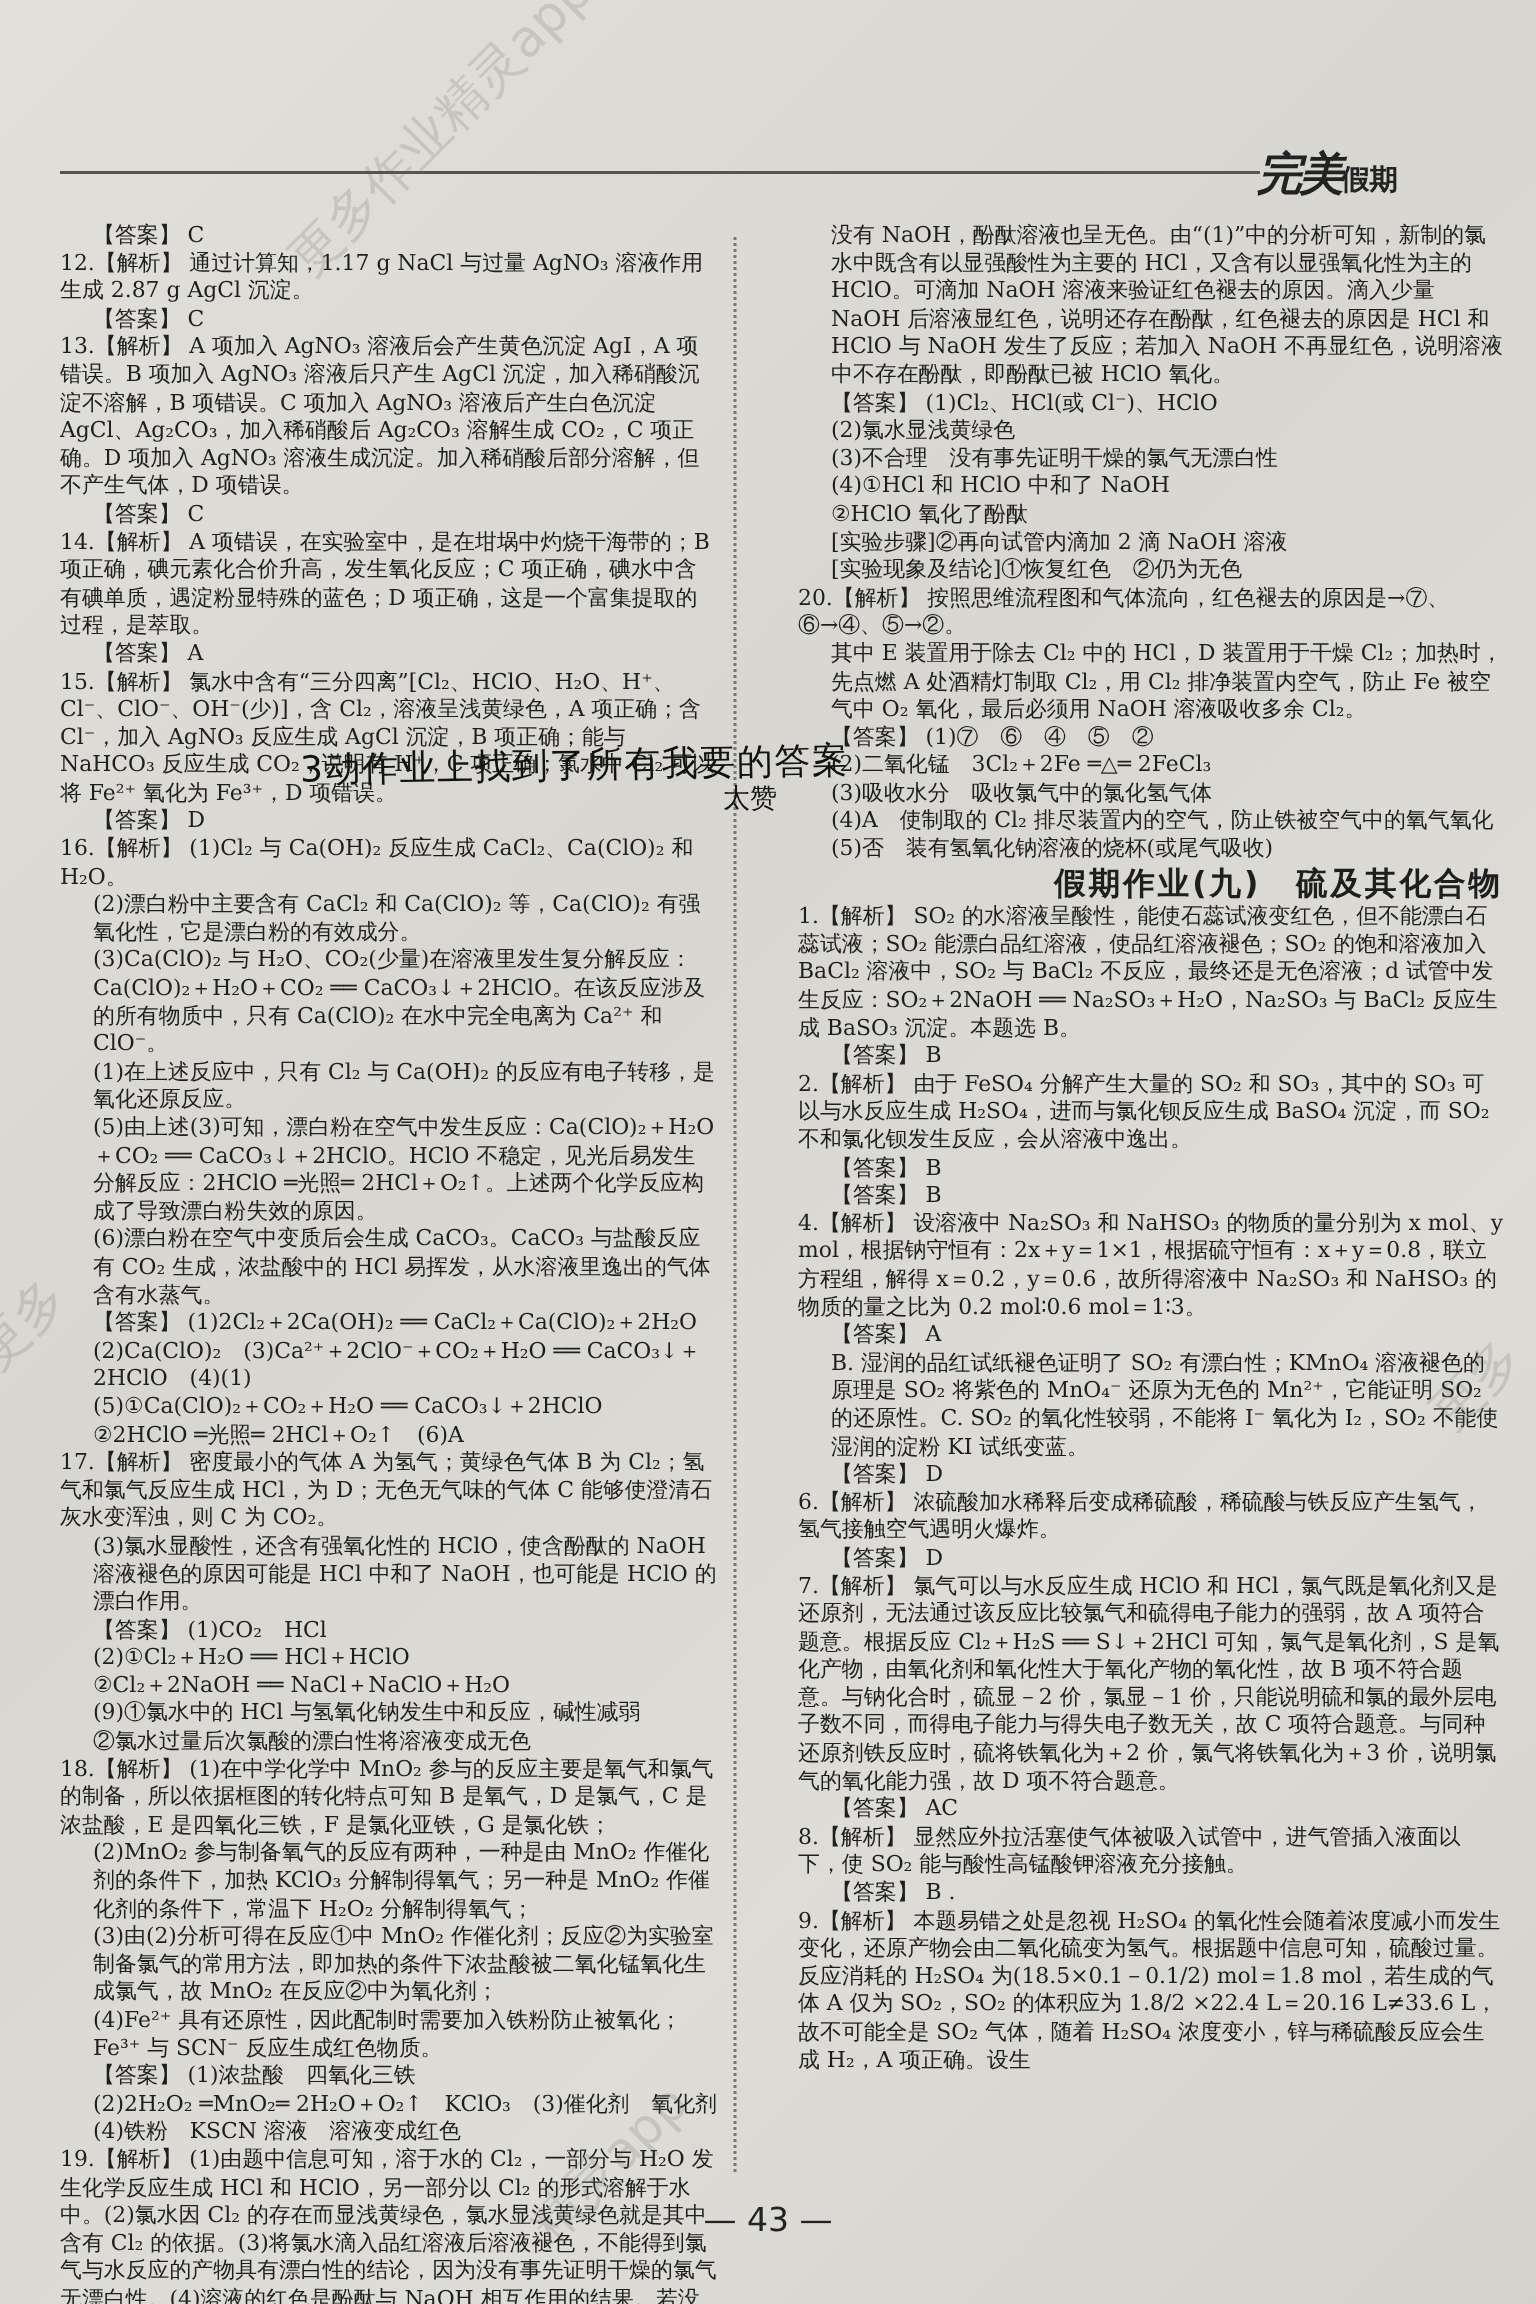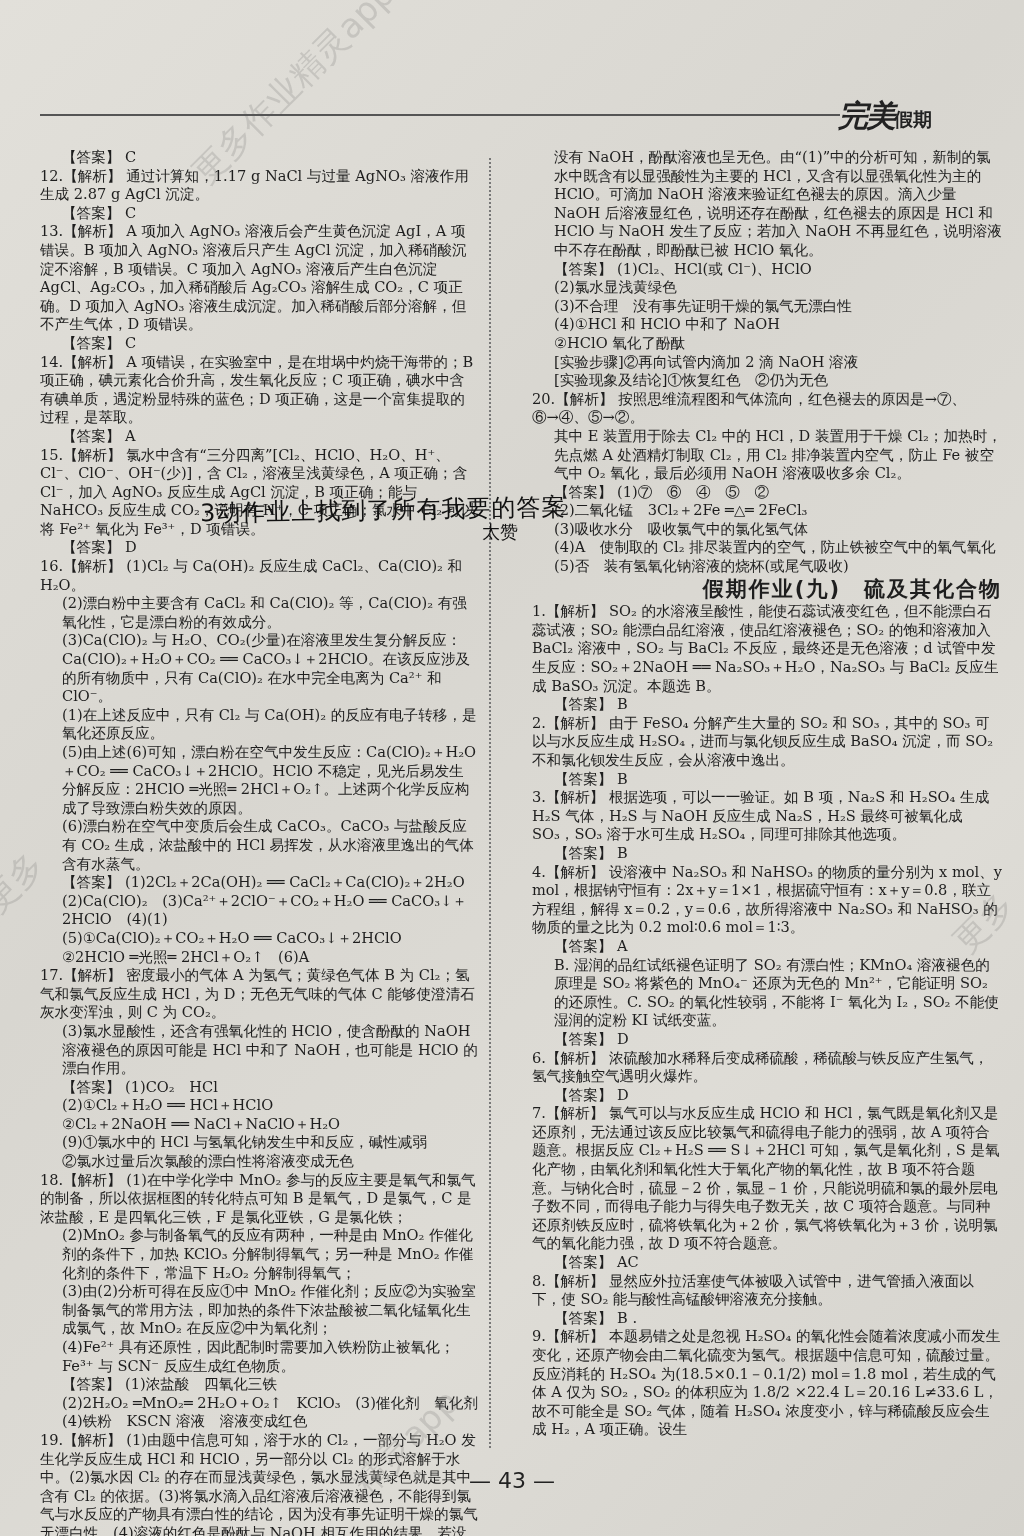--- a/index.html
+++ b/index.html
@@ -49,21 +49,21 @@
       <p class="p q"><span>13.</span><span>【解析】 A 项加入 AgNO₃ 溶液后会产生黄色沉淀 AgI，A 项错误。B 项加入 AgNO₃ 溶液后只产生 AgCl 沉淀，加入稀硝酸沉淀不溶解，B 项错误。C 项加入 AgNO₃ 溶液后产生白色沉淀 AgCl、Ag₂CO₃，加入稀硝酸后 Ag₂CO₃ 溶解生成 CO₂，C 项正确。D 项加入 AgNO₃ 溶液生成沉淀。加入稀硝酸后部分溶解，但不产生气体，D 项错误。</span></p>
       <p class="p ind">【答案】 C</p>
       <p class="p q"><span>14.</span><span>【解析】 A 项错误，在实验室中，是在坩埚中灼烧干海带的；B 项正确，碘元素化合价升高，发生氧化反应；C 项正确，碘水中含有碘单质，遇淀粉显特殊的蓝色；D 项正确，这是一个富集提取的过程，是萃取。</span></p>
       <p class="p ind">【答案】 A</p>
       <p class="p q"><span>15.</span><span>【解析】 氯水中含有“三分四离”[Cl₂、HClO、H₂O、H⁺、Cl⁻、ClO⁻、OH⁻(少)]，含 Cl₂，溶液呈浅黄绿色，A 项正确；含 Cl⁻，加入 AgNO₃ 反应生成 AgCl 沉淀，B 项正确；能与 NaHCO₃ 反应生成 CO₂，说明有 H⁺，C 项正确；氯水中 Cl₂ 可以将 Fe²⁺ 氧化为 Fe³⁺，D 项错误。</span></p>
       <p class="p ind">【答案】 D</p>
       <p class="p q"><span>16.</span><span>【解析】 (1)Cl₂ 与 Ca(OH)₂ 反应生成 CaCl₂、Ca(ClO)₂ 和 H₂O。</span></p>
       <p class="p ind">(2)漂白粉中主要含有 CaCl₂ 和 Ca(ClO)₂ 等，Ca(ClO)₂ 有强氧化性，它是漂白粉的有效成分。</p>
       <p class="p ind">(3)Ca(ClO)₂ 与 H₂O、CO₂(少量)在溶液里发生复分解反应：Ca(ClO)₂＋H₂O＋CO₂ ══ CaCO₃↓＋2HClO。在该反应涉及的所有物质中，只有 Ca(ClO)₂ 在水中完全电离为 Ca²⁺ 和 ClO⁻。</p>
       <p class="p ind">(1)在上述反应中，只有 Cl₂ 与 Ca(OH)₂ 的反应有电子转移，是氧化还原反应。</p>
-      <p class="p ind">(5)由上述(6)可知，漂白粉在空气中发生反应：Ca(ClO)₂＋H₂O＋CO₂ ══ CaCO₃↓＋2HClO。HClO 不稳定，见光后易发生分解反应：2HClO ═光照═ 2HCl＋O₂↑。上述两个化学反应构成了导致漂白粉失效的原因。</p>
+      <p class="p ind">(5)由上述(3)可知，漂白粉在空气中发生反应：Ca(ClO)₂＋H₂O＋CO₂ ══ CaCO₃↓＋2HClO。HClO 不稳定，见光后易发生分解反应：2HClO ═光照═ 2HCl＋O₂↑。上述两个化学反应构成了导致漂白粉失效的原因。</p>
       <p class="p ind">(6)漂白粉在空气中变质后会生成 CaCO₃。CaCO₃ 与盐酸反应有 CO₂ 生成，浓盐酸中的 HCl 易挥发，从水溶液里逸出的气体含有水蒸气。</p>
       <p class="p ind">【答案】 (1)2Cl₂＋2Ca(OH)₂ ══ CaCl₂＋Ca(ClO)₂＋2H₂O</p>
       <p class="p ind">(2)Ca(ClO)₂　(3)Ca²⁺＋2ClO⁻＋CO₂＋H₂O ══ CaCO₃↓＋2HClO　(4)(1)</p>
       <p class="p ind">(5)①Ca(ClO)₂＋CO₂＋H₂O ══ CaCO₃↓＋2HClO</p>
       <p class="p ind">②2HClO ═光照═ 2HCl＋O₂↑　(6)A</p>
       <p class="p q"><span>17.</span><span>【解析】 密度最小的气体 A 为氢气；黄绿色气体 B 为 Cl₂；氢气和氯气反应生成 HCl，为 D；无色无气味的气体 C 能够使澄清石灰水变浑浊，则 C 为 CO₂。</span></p>
       <p class="p ind">(3)氯水显酸性，还含有强氧化性的 HClO，使含酚酞的 NaOH 溶液褪色的原因可能是 HCl 中和了 NaOH，也可能是 HClO 的漂白作用。</p>
       <p class="p ind">【答案】 (1)CO₂　HCl</p>
       <p class="p ind">(2)①Cl₂＋H₂O ══ HCl＋HClO</p>
       <p class="p ind">②Cl₂＋2NaOH ══ NaCl＋NaClO＋H₂O</p>
@@ -91,21 +91,20 @@
       <p class="p ind">【答案】 (1)⑦　⑥　④　⑤　②</p>
       <p class="p ind">(2)二氧化锰　3Cl₂＋2Fe ═△═ 2FeCl₃</p>
       <p class="p ind">(3)吸收水分　吸收氯气中的氯化氢气体</p>
       <p class="p ind">(4)A　使制取的 Cl₂ 排尽装置内的空气，防止铁被空气中的氧气氧化</p>
       <p class="p ind">(5)否　装有氢氧化钠溶液的烧杯(或尾气吸收)</p>
       <p class="section-title">假期作业(九)　硫及其化合物</p>
       <p class="p q"><span>1.</span><span>【解析】 SO₂ 的水溶液呈酸性，能使石蕊试液变红色，但不能漂白石蕊试液；SO₂ 能漂白品红溶液，使品红溶液褪色；SO₂ 的饱和溶液加入 BaCl₂ 溶液中，SO₂ 与 BaCl₂ 不反应，最终还是无色溶液；d 试管中发生反应：SO₂＋2NaOH ══ Na₂SO₃＋H₂O，Na₂SO₃ 与 BaCl₂ 反应生成 BaSO₃ 沉淀。本题选 B。</span></p>
       <p class="p ind">【答案】 B</p>
       <p class="p q"><span>2.</span><span>【解析】 由于 FeSO₄ 分解产生大量的 SO₂ 和 SO₃，其中的 SO₃ 可以与水反应生成 H₂SO₄，进而与氯化钡反应生成 BaSO₄ 沉淀，而 SO₂ 不和氯化钡发生反应，会从溶液中逸出。</span></p>
       <p class="p ind">【答案】 B</p>
-      <p class="p q"><span>3.</span><span>【解析】 根据选项，可以一一验证。如 B 项，Na₂S 和 H₂SO₄ 生成 H₂S 气体，H₂S 与 NaOH 反应生成 Na₂S，H₂S 最终可被氧化成 SO₃，SO₃ 溶于水可生成 H₂SO₄，同理可排除其他选项。</span></p>
       <p class="p ind">【答案】 B</p>
       <p class="p q"><span>4.</span><span>【解析】 设溶液中 Na₂SO₃ 和 NaHSO₃ 的物质的量分别为 x mol、y mol，根据钠守恒有：2x＋y＝1×1，根据硫守恒有：x＋y＝0.8，联立方程组，解得 x＝0.2，y＝0.6，故所得溶液中 Na₂SO₃ 和 NaHSO₃ 的物质的量之比为 0.2 mol∶0.6 mol＝1∶3。</span></p>
       <p class="p ind">【答案】 A</p>
       <p class="p ind">B. 湿润的品红试纸褪色证明了 SO₂ 有漂白性；KMnO₄ 溶液褪色的原理是 SO₂ 将紫色的 MnO₄⁻ 还原为无色的 Mn²⁺，它能证明 SO₂ 的还原性。C. SO₂ 的氧化性较弱，不能将 I⁻ 氧化为 I₂，SO₂ 不能使湿润的淀粉 KI 试纸变蓝。</p>
       <p class="p ind">【答案】 D</p>
       <p class="p q"><span>6.</span><span>【解析】 浓硫酸加水稀释后变成稀硫酸，稀硫酸与铁反应产生氢气，氢气接触空气遇明火爆炸。</span></p>
       <p class="p ind">【答案】 D</p>
       <p class="p q"><span>7.</span><span>【解析】 氯气可以与水反应生成 HClO 和 HCl，氯气既是氧化剂又是还原剂，无法通过该反应比较氯气和硫得电子能力的强弱，故 A 项符合题意。根据反应 Cl₂＋H₂S ══ S↓＋2HCl 可知，氯气是氧化剂，S 是氧化产物，由氧化剂和氧化性大于氧化产物的氧化性，故 B 项不符合题意。与钠化合时，硫显－2 价，氯显－1 价，只能说明硫和氯的最外层电子数不同，而得电子能力与得失电子数无关，故 C 项符合题意。与同种还原剂铁反应时，硫将铁氧化为＋2 价，氯气将铁氧化为＋3 价，说明氯气的氧化能力强，故 D 项不符合题意。</span></p>
       <p class="p ind">【答案】 AC</p>
       <p class="p q"><span>8.</span><span>【解析】 显然应外拉活塞使气体被吸入试管中，进气管插入液面以下，使 SO₂ 能与酸性高锰酸钾溶液充分接触。</span></p>

